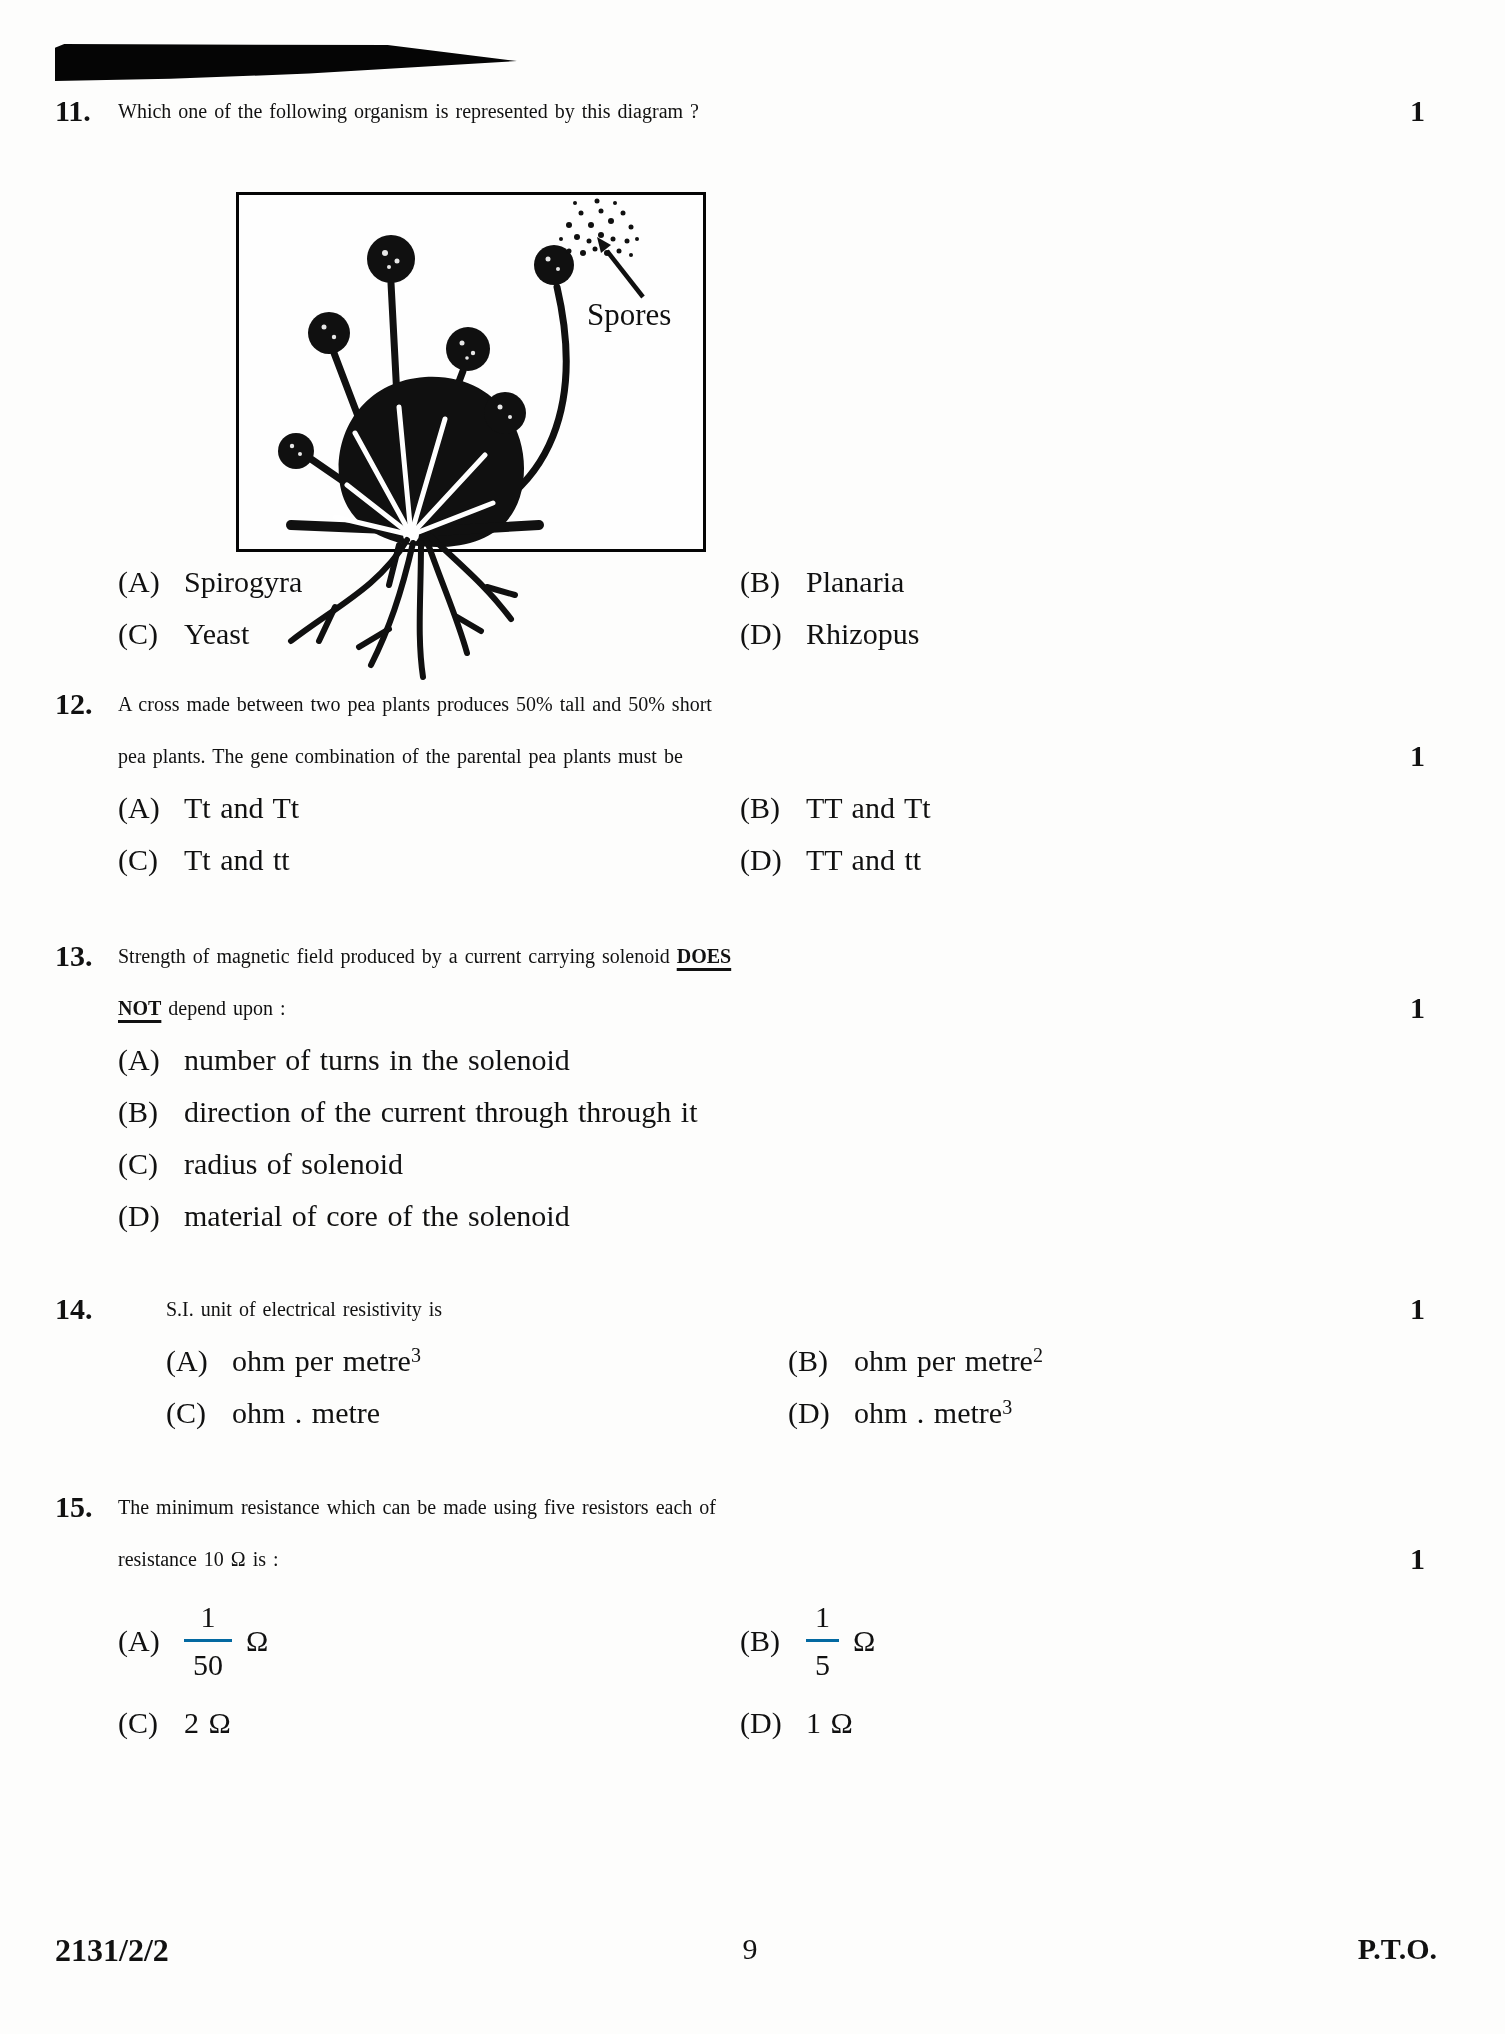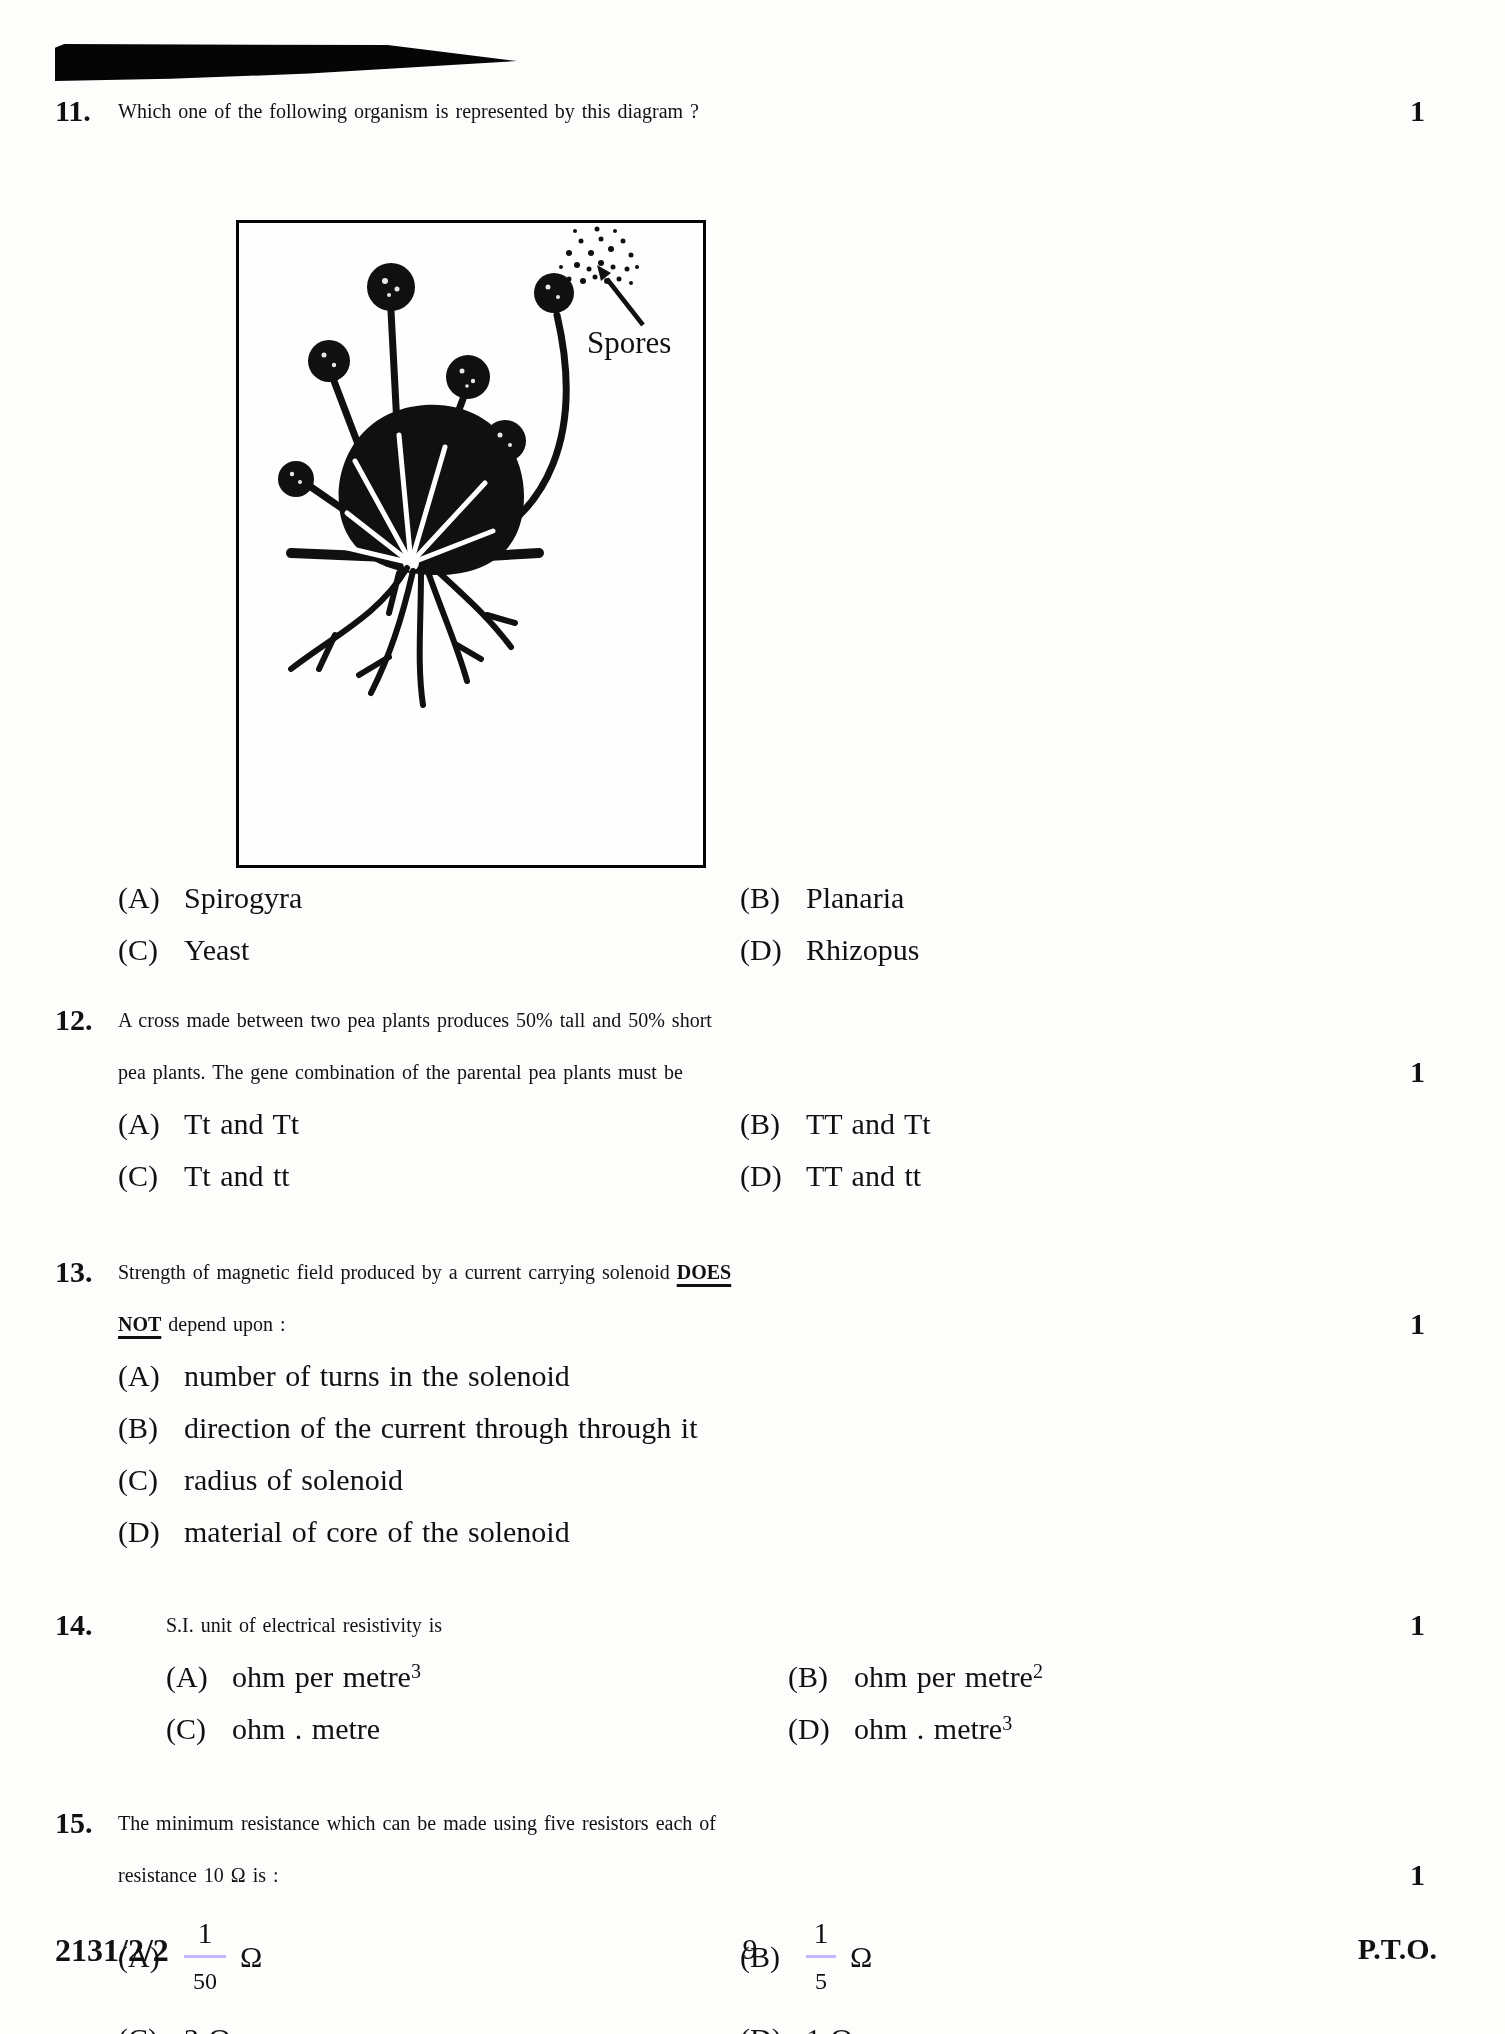--- a/index.html
+++ b/index.html
@@ -34,27 +34,27 @@
   .opts-single{display:block;}
   .opt{display:flex;align-items:baseline;}
   .opt-key{flex:0 0 66px;font-size:30px;line-height:52px;}
   .opt-label{font-size:30px;line-height:52px;word-spacing:2px;white-space:nowrap;}
   .opt-label sup{font-size:20px;line-height:0;vertical-align:9px;}
   
   .opt-fr{display:flex;align-items:center;height:112px;}
   .opt-fr .opt-key{line-height:normal;}
   .frac{display:inline-flex;flex-direction:column;align-items:center;}
   .frac .num{font-size:30px;line-height:44px;}
-  .frac .den{font-size:24px;line-height:46px;border-top:3px solid #c4b5fd;padding:0 9px;}
+  .frac .den{font-size:30px;line-height:46px;border-top:3px solid #0369a1;padding:0 9px;}
   .unit{font-size:30px;margin-left:14px;}
   
   .figure-box{
     box-sizing:border-box;
-    width:470px;height:648px;
-    margin:83px 0 0 118px;
+    width:470px;height:360px;
+    margin:55px 0 0 118px;
     border:3px solid #050505;
     background:#fefefe;
   }
   
   .footer{position:absolute;left:55px;right:60px;top:1932px;height:52px;}
   .footer .code{position:absolute;left:0;font-weight:700;font-size:32px;}
   .footer .pageno{position:absolute;left:50%;transform:translateX(-50%);font-size:30px;}
   .footer .pto{position:absolute;right:8px;font-weight:700;font-size:30px;text-align:right;}
   
   .q12{margin-top:18px;}

